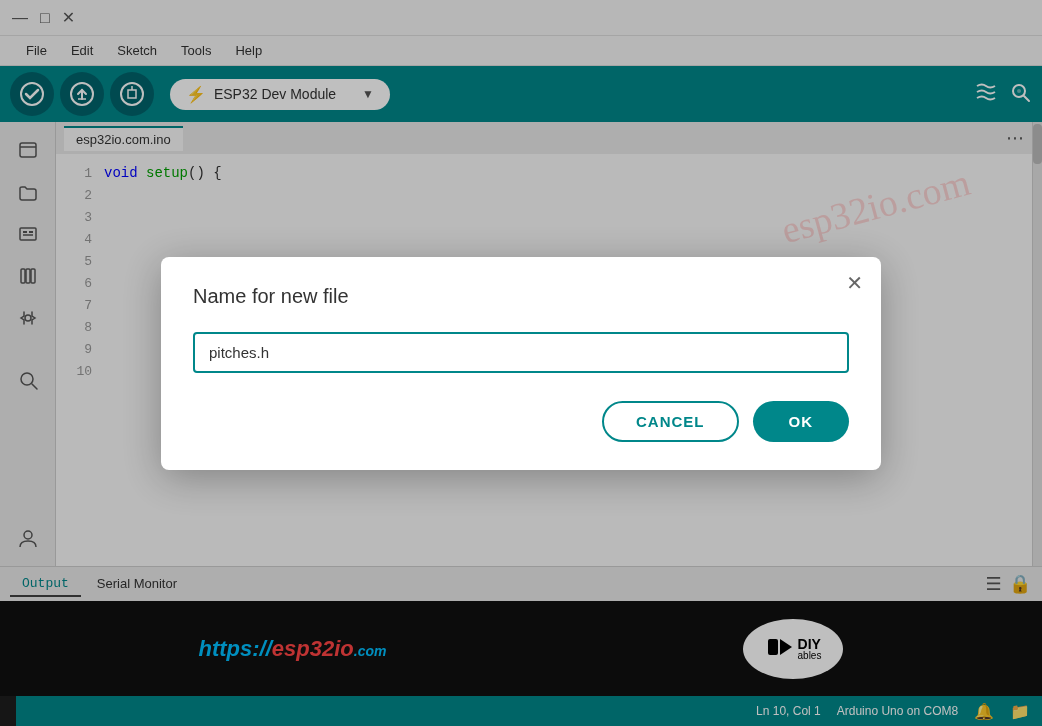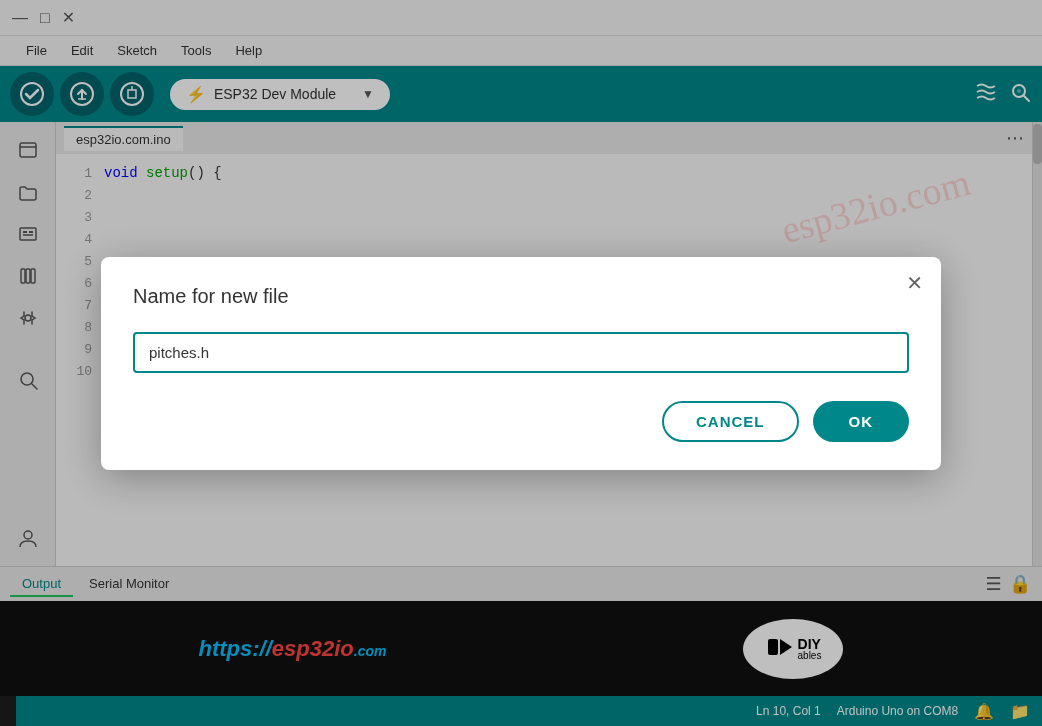--- a/index.html
+++ b/index.html
@@ -241,21 +241,21 @@
       top: 0; left: 0; right: 0; bottom: 0;
       background: rgba(0,0,0,0.25);
       z-index: 100;
       display: flex;
       align-items: center;
       justify-content: center;
     }
     .dialog {
       background: white;
       border-radius: 8px;
-      width: 840px;
+      width: 720px;
       padding: 28px 32px 28px 32px;
       box-shadow: 0 8px 40px rgba(0,0,0,0.3);
       position: relative;
     }
     .dialog-title {
       font-size: 20px;
       color: #333;
       font-weight: 400;
       margin-bottom: 24px;
     }
@@ -329,22 +329,23 @@
       justify-content: space-between;
     }
     .bottom-tab {
       font-size: 13px;
       color: #333;
       padding: 4px 12px;
       cursor: pointer;
       border-bottom: 2px solid transparent;
     }
     .bottom-tab.active {
-      border-bottom: 2px solid #22c55e;
+      border-bottom: 2px solid #404040;
       color: #00878a;
+      font-family: Liberation Mono, monospace;
     }
     .bottom-tab-icons {
       display: flex;
       gap: 8px;
       align-items: center;
     }
     .bottom-tab-icon {
       font-size: 18px;
       color: #555;
       cursor: pointer;

